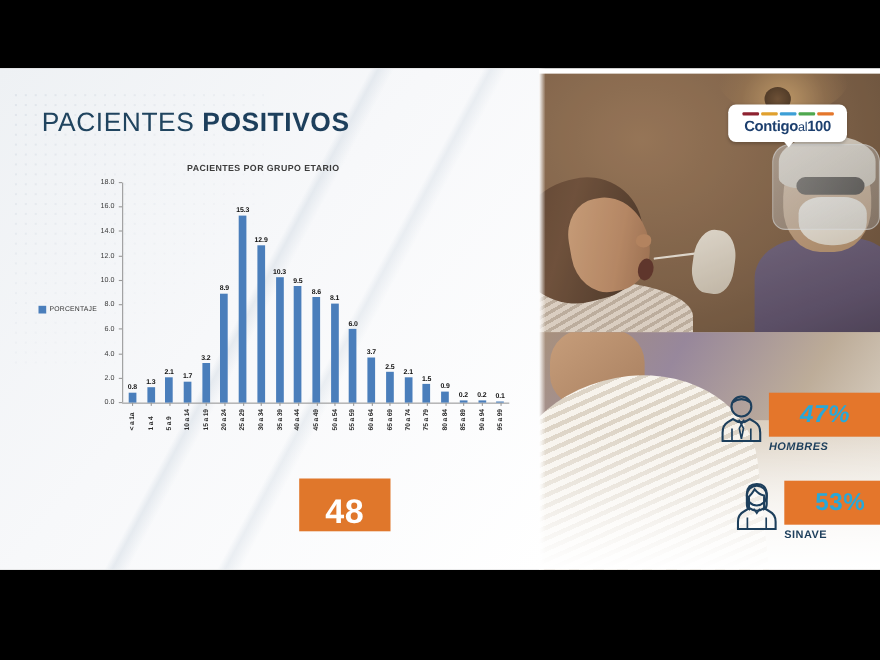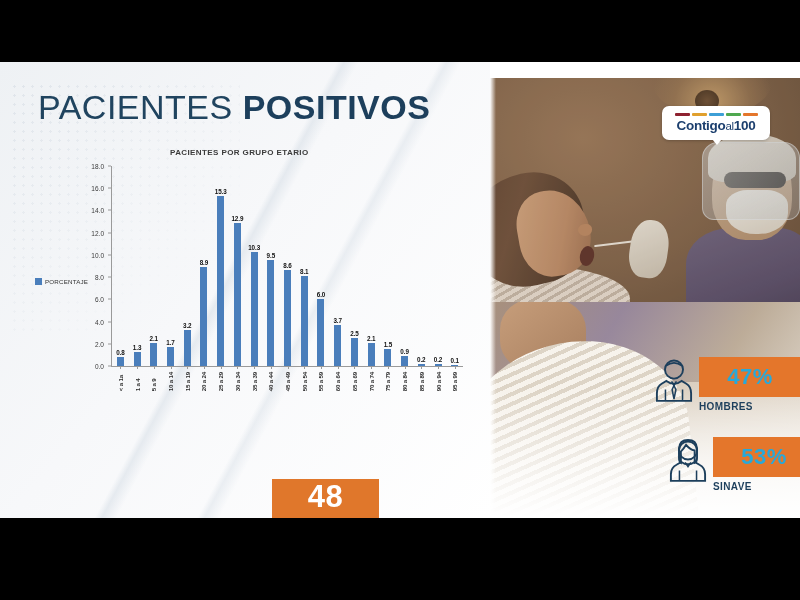--- a/index.html
+++ b/index.html
@@ -21,22 +21,22 @@
   }
   #dots {
     position:absolute; left:10px; top:20px; width:230px; height:250px;
     background-image:radial-gradient(#c9d2dc 1px, transparent 1.2px);
     background-size:9px 9px; opacity:.45;
     -webkit-mask-image:linear-gradient(135deg, rgba(0,0,0,.9), rgba(0,0,0,0) 78%);
             mask-image:linear-gradient(135deg, rgba(0,0,0,.9), rgba(0,0,0,0) 78%);
   }
 
   #title {
-    position:absolute; left:38px; top:26px;
-    font-size:34px; letter-spacing:.5px; color:#20445f; white-space:nowrap;
+    position:absolute; left:38px; top:36px;
+    font-size:24px; letter-spacing:.5px; color:#20445f; white-space:nowrap;
   }
   #title b { font-weight:bold; color:#1d3f5c; }
   #title .thin { font-weight:400; }
 
   
   #chart-wrap { position:absolute; left:20px; top:86px; width:455px; height:275px; }
   #chart-title {
     position:absolute; left:150px; top:0; font-size:8px; font-weight:bold;
     color:#3b3b3b; letter-spacing:.4px;
   }
@@ -74,36 +74,36 @@
     font-size:6.2px; color:#2b2b2b; font-weight:bold;
     writing-mode:vertical-rl; transform:rotate(180deg); white-space:nowrap; letter-spacing:-.2px;
   }
 
   
   #total { position:absolute; left:272px; top:373px; display:flex; align-items:stretch; }
   #total-text { display:flex; flex-direction:column; justify-content:center; padding-right:10px; }
   #total-l1 { font-size:9.5px; font-weight:bold; color:#1d3f5c; letter-spacing:.2px; }
   #total-l2 { font-size:21px; font-weight:bold; color:#1d3f5c; letter-spacing:.3px; line-height:1.05; }
   #total-box {
-    width:107px; height:48px; background:#e0772b; display:flex;
-    align-items:flex-start; justify-content:center;margin-top:44px;
+    width:83px; height:48px; background:#e0772b; display:flex;
+    align-items:flex-end; justify-content:center;
   }
   #total-num { font-size:31px; font-weight:bold; color:#fff; letter-spacing:.5px; }
 
   #fuente {
     position:absolute; left:86px; top:435px; font-size:8px; color:#2c2c2c;
     white-space:nowrap;
   }
 
   
   #right { position:absolute; left:490px; top:0; width:310px; height:456px; overflow:hidden; }
 
   
   #photo {
-    position:absolute; left:0; top:16px; width:310px; height:240px; overflow:hidden;
+    position:absolute; left:0; top:5px; width:310px; height:240px; overflow:hidden;
     background:linear-gradient(160deg,#8d6c52 0%, #7d6149 35%, #6d543f 100%);
   }
   #ph-wall { position:absolute; inset:0;
     background:radial-gradient(ellipse at 30% 25%, #9c7a5c 0%, #7d6149 55%, #5d4734 100%); }
   #ph-lamp { position:absolute; left:162px; top:-32px; width:120px; height:70px;
     background:radial-gradient(ellipse at 50% 80%, #c9a26e 0%, rgba(160,125,86,.55) 45%, rgba(120,92,62,0) 72%);
     border-radius:50%; }
   #ph-lamp2 { position:absolute; left:205px; top:12px; width:24px; height:22px;
     background:radial-gradient(circle,#6b4e34,#3d2c1d); border-radius:50%; }
   
@@ -166,21 +166,21 @@
     background:linear-gradient(120deg,#a78e74,#8f7f9a 40%,#b9a894 75%,#d8cfc2); opacity:.85; }
   #p2-shoulder { position:absolute; left:-30px; top:40px; width:230px; height:190px;
     background:repeating-linear-gradient(162deg,#f7f3ec 0 5px,#ddd4c6 5px 9px);
     border-radius:58% 52% 0 0; transform:rotate(-6deg); }
   #p2-neck { position:absolute; left:10px; top:-4px; width:86px; height:74px;
     background:linear-gradient(140deg,#c79e7b,#a87f5f); border-radius:42%; }
   #p2-fade { position:absolute; inset:0;
     background:linear-gradient(180deg, rgba(255,255,255,0) 40%, rgba(255,255,255,.75) 82%, #fff 100%); }
 
   .gstat { position:absolute; display:flex; align-items:flex-start; }
-  #g-h { left:165px; top:55px; }
+  #g-h { left:165px; top:55px;font-style:italic; }
   #g-m { left:179px; top:135px; }
   .gicon { width:38px; height:46px; margin-right:6px; flex:none; }
   .gright { display:flex; flex-direction:column; }
   .gbox { width:102px; height:40px; background:#e4762b; display:flex;
           align-items:center; justify-content:center; }
   .gpct { font-size:22px; font-weight:bold; color:#29a8d8; letter-spacing:.5px; }
   .glabel { font-size:10px; font-weight:bold; color:#1d3f5c; letter-spacing:.4px;
             margin-top:4px; text-align:left; }
 
   #right-fadeL { position:absolute; left:0; top:0; width:6px; height:456px;

